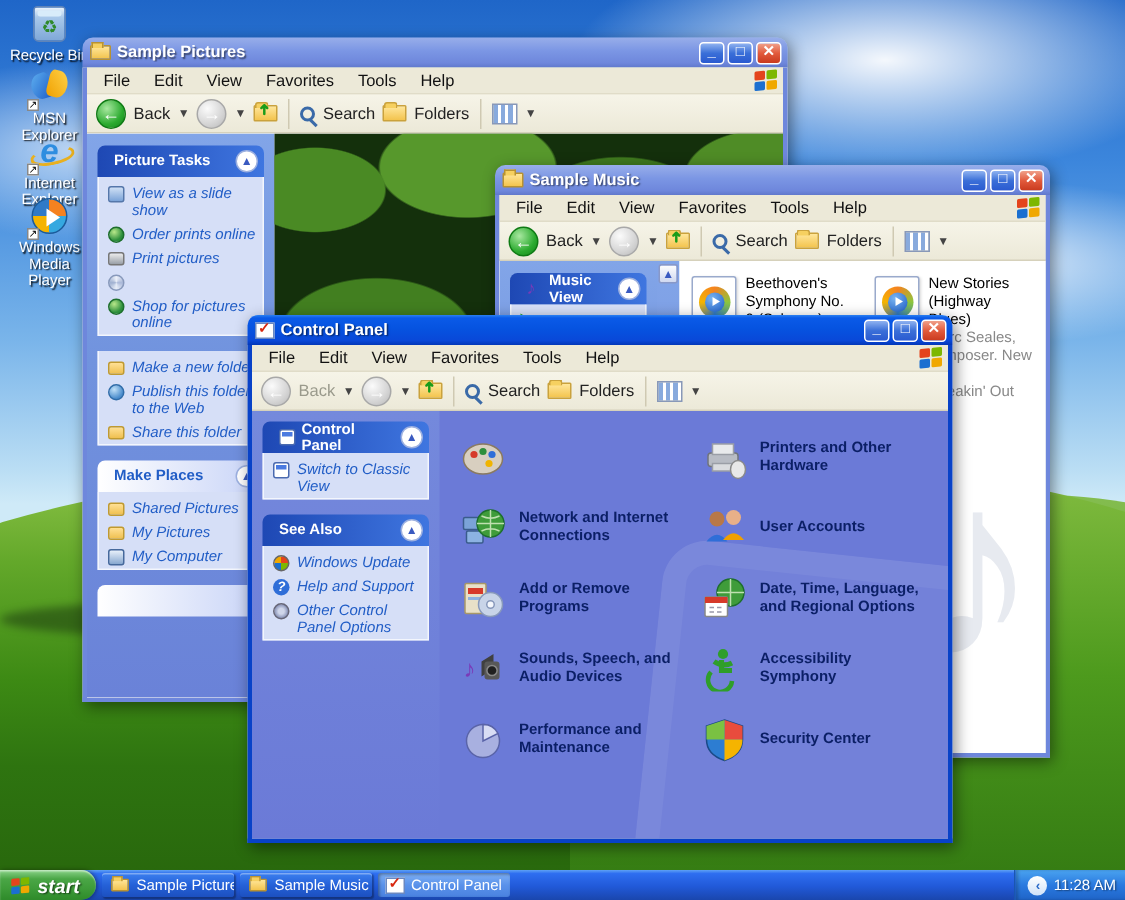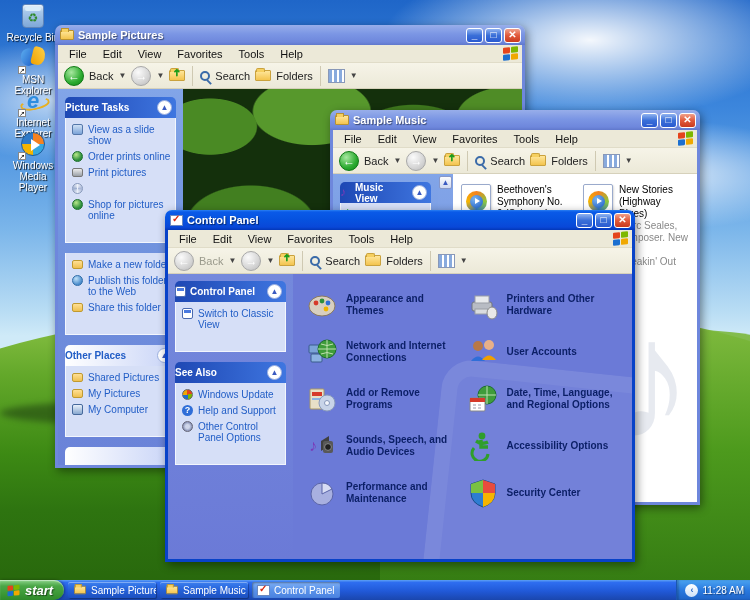--- a/index.html
+++ b/index.html
@@ -69,26 +69,26 @@
   .mag:after { content:""; position:absolute; right:-4px; bottom:-4px; width:6px; height:2px; background:#3a6aa8; transform:rotate(45deg); }
   .views { width:17px; height:14px; border:1px solid #8898b8; background:repeating-linear-gradient(90deg,#88aadd 0 3px,#fff 3px 5px); flex:none;}
   .ticon-folder { width:14px; height:10px; background:linear-gradient(180deg,#ffe69a,#f3c44e); border:1px solid #b89232; border-radius:1px; position:relative; flex:none;}
   .ticon-folder:before { content:""; position:absolute; top:-3px; left:0; width:6px; height:3px; background:#f6d060; border:1px solid #b89232; border-bottom:none; }
   .ticon-cp { width:13px; height:11px; background:#fff; border:1px solid #6a88c0; position:relative; flex:none;}
   .ticon-cp:after { content:"✓"; position:absolute; left:1px; top:-3px; color:#d82810; font-size:10px; font-weight:bold;}
 
   
   .taskpane { width:125px; flex:none; background:linear-gradient(180deg,#82a5e8 0%,#7193de 40%,#6a82d8 100%); padding:8px 7px; overflow:hidden;}
   .panel { margin-bottom:10px; border-radius:5px 5px 0 0; }
-  .panel-h { height:21px; display:flex; align-items:center; gap:4px; padding:0 4px 0 0; border-radius:5px 5px 0 0; font-size:10px; font-weight:bold; cursor:pointer;}
+  .panel-h { height:21px; display:flex; align-items:center; gap:4px; padding:0 4px 0 11px; border-radius:5px 5px 0 0; font-size:10px; font-weight:bold; cursor:pointer;}
   .panel-h.hl { background:linear-gradient(90deg,#1e48b4,#3f76e0); color:#fff; }
   .panel-h.lt { background:linear-gradient(90deg,#ffffff,#c7d3f7); color:#215dc6; }
   .panel-h .ph-t { flex:1; }
   .chev { width:15px; height:15px; border-radius:50%; background:#fff; border:1px solid #9cb0e0; color:#3a5ac0; font-size:8px; line-height:14px; text-align:center; font-weight:bold; flex:none; cursor:pointer;}
-  .panel-b { background:#d6dff7; border:1px solid rgba(255,255,255,.7); border-top:none; padding:6px 4px 21px 6px; font-size:10px; }
+  .panel-b { background:#d6dff7; border:1px solid rgba(255,255,255,.7); border-top:none; padding:6px 4px 2px 6px; font-size:10px;font-style:italic; }
   .pitem { display:flex; gap:5px; align-items:flex-start; color:#215dc6; margin-bottom:5px; cursor:pointer; line-height:11px;}
   .pitem:last-child { margin-bottom:0; }
   .mi { width:11px; height:11px; flex:none; border-radius:2px; margin-top:0; }
   .mi.monitor { background:linear-gradient(#cfe0f5,#7ba3d8); border:1px solid #5577aa; }
   .mi.globe { border-radius:50%; background:radial-gradient(circle at 35% 30%,#b8e88a,#2d8f3c 65%); border:1px solid #1d6f2c; }
   .mi.printer { background:linear-gradient(#ececec,#9aa0a8); border:1px solid #777; height:9px; margin-top:1px;}
   .mi.cd { border-radius:50%; background:conic-gradient(#eef2fa,#aab8d8,#e8eef8,#9fb0d0,#eef2fa); border:1px solid #8899bb; }
   .mi.fold { height:9px; margin-top:1px; background:linear-gradient(#ffe094,#efc050); border:1px solid #c09a30; }
   .mi.comp { background:linear-gradient(#e8f0fa,#88a8d0); border:1px solid #46699c; }
   .mi.net { border-radius:50%; background:radial-gradient(circle at 35% 30%,#bfe0f8,#4a8ccc 70%); border:1px solid #2f6ca8; }
@@ -281,21 +281,21 @@
                   <span>Publish this folder to the Web</span>
                 </div>
               <div class="pitem">
                   <span class="mi fold"></span>
                   <span>Share this folder</span>
                 </div>
             </div>
           </div>
           <div class="panel">
             <div class="panel-h lt">
-              <span class="ph-t">Other Places</span>
+              <span class="ph-t">Make Places</span>
               <span class="chev">▲</span>
             </div>
             <div class="panel-b">
               <div class="pitem">
                   <span class="mi fold"></span>
                   <span>Shared Pictures</span>
                 </div>
               <div class="pitem">
                   <span class="mi fold"></span>
                   <span>My Pictures</span>
@@ -495,21 +495,20 @@
           <div class="cp-watermark"></div>
           <div class="cat-grid">
             <div class="cat">
               <svg width="30" height="30" viewBox="0 0 30 30">
                   <ellipse cx="15" cy="16" rx="13" ry="10" fill="#d8cfc0" stroke="#8a7a60"></ellipse>
                   <circle cx="9" cy="13" r="2.4" fill="#d63a2a"></circle>
                   <circle cx="15" cy="11" r="2.4" fill="#2d8f3c"></circle>
                   <circle cx="21" cy="13" r="2.4" fill="#2f6ed8"></circle>
                   <circle cx="19" cy="19" r="2.4" fill="#f0b400"></circle>
                 </svg>
-              <span class="clbl">Appearance and Themes</span>
             </div>
             <div class="cat">
               <svg width="30" height="30" viewBox="0 0 30 30">
                   <rect x="4" y="12" width="20" height="9" rx="2" fill="#b8bcc4" stroke="#70747c"></rect>
                   <rect x="7" y="6" width="14" height="7" fill="#e8eaec" stroke="#9a9ea6"></rect>
                   <rect x="7" y="19" width="13" height="5" fill="#dadcdf" stroke="#9a9ea6"></rect>
                   <ellipse cx="24" cy="23" rx="5" ry="6" fill="#e8e8e8" stroke="#8a8a8a"></ellipse>
                 </svg>
               <span class="clbl">Printers and Other Hardware</span>
             </div>
@@ -560,21 +559,21 @@
                 </svg>
               <span class="clbl">Sounds, Speech, and Audio Devices</span>
             </div>
             <div class="cat">
               <svg width="30" height="30" viewBox="0 0 30 30">
                   <circle cx="14" cy="5" r="3.4" fill="#2f9e2a"></circle>
                   <path d="M8 10 q6 4 12 1" stroke="#2f9e2a" stroke-width="3.4" fill="none"></path>
                   <path d="M13 9 v7 h7" stroke="#2f9e2a" stroke-width="3.4" fill="none"></path>
                   <path d="M6 17 a8 8 0 1 0 14 6" stroke="#2f9e2a" stroke-width="3" fill="none"></path>
                 </svg>
-              <span class="clbl">Accessibility Options</span>
+              <span class="clbl">Accessibility Symphony</span>
             </div>
             <div class="cat">
               <svg width="30" height="30" viewBox="0 0 30 30">
                   <circle cx="15" cy="16" r="11" fill="#a8b0e0" stroke="#5a64a8"></circle>
                   <path d="M15 16 L15 5 A11 11 0 0 1 25 11 z" fill="#d8ddf4" stroke="#5a64a8"></path>
                 </svg>
               <span class="clbl">Performance and Maintenance</span>
             </div>
             <div class="cat">
               <svg width="30" height="30" viewBox="0 0 30 30">

